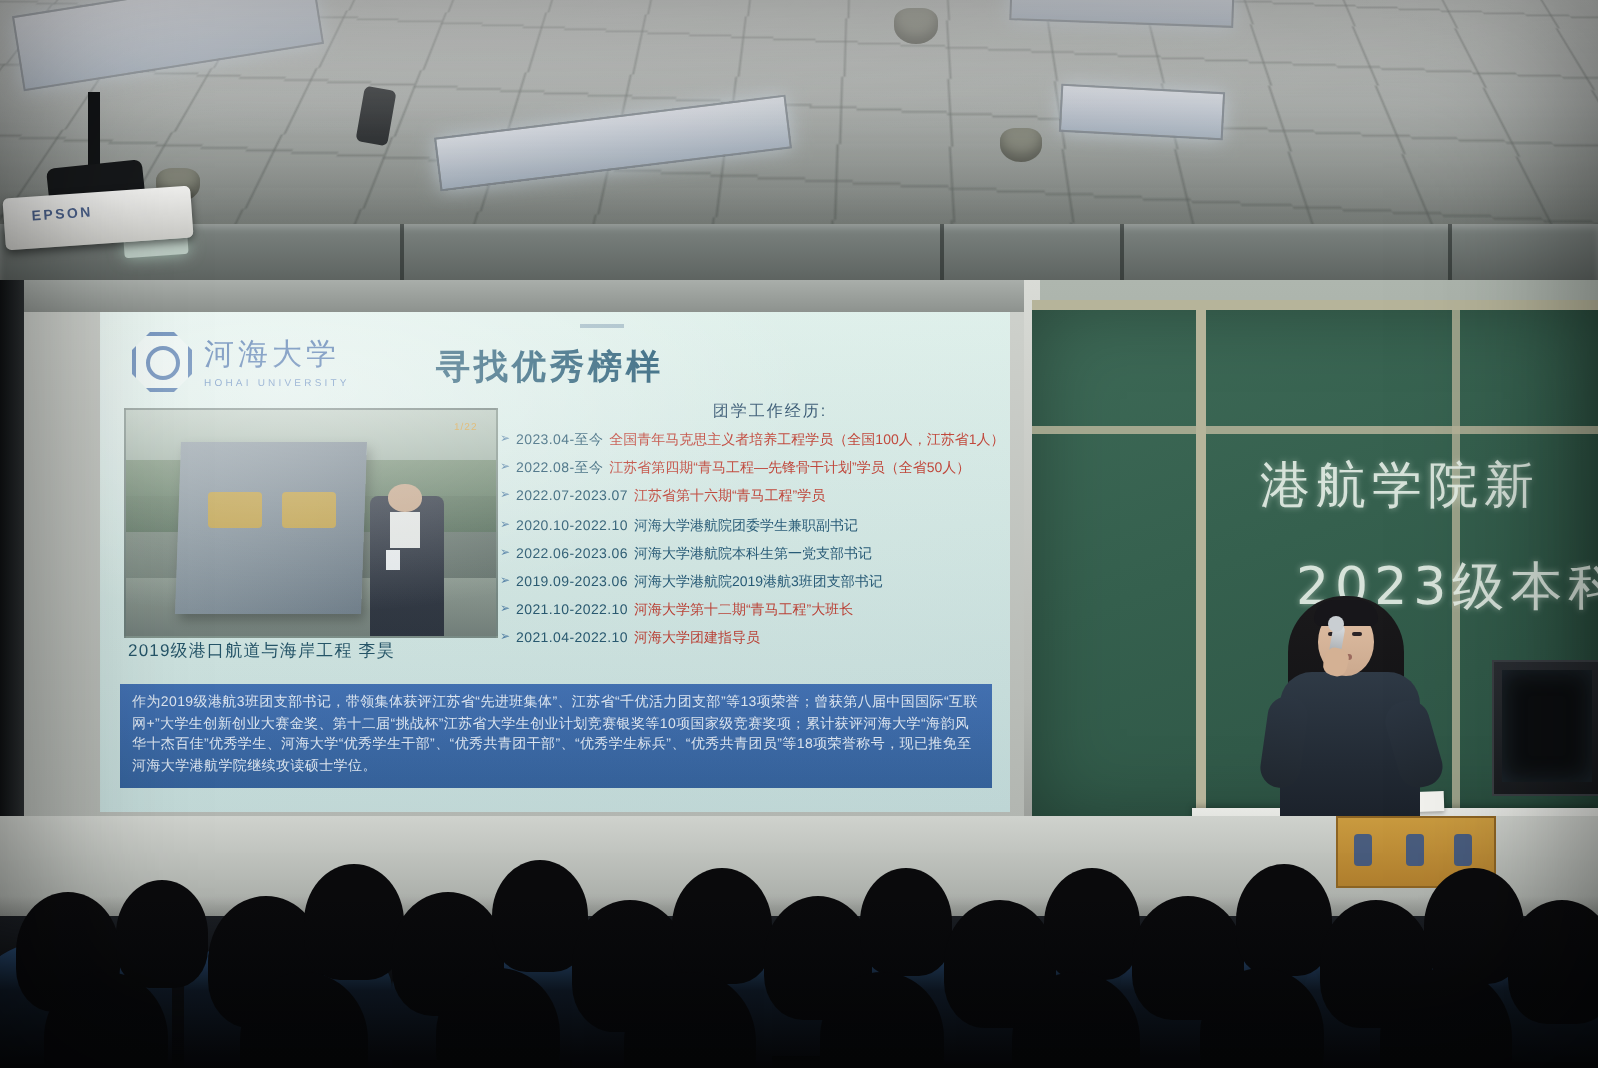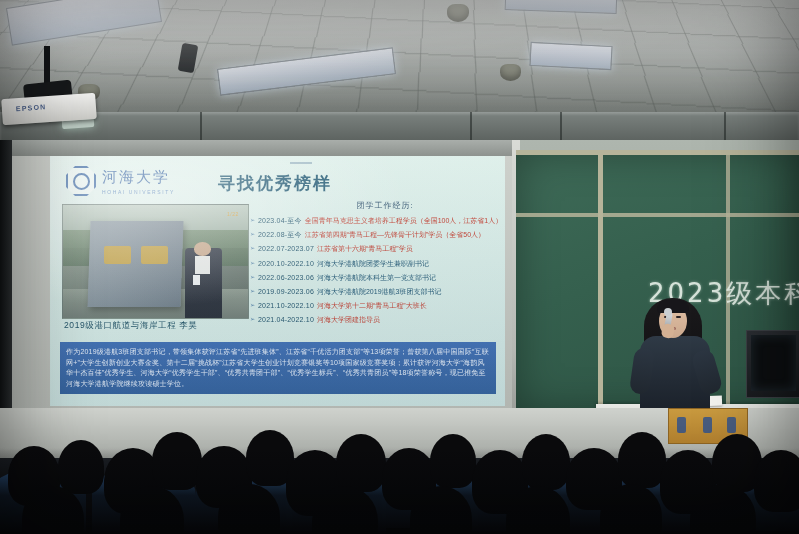--- a/index.html
+++ b/index.html
@@ -240,20 +240,21 @@
 
   <div class="wall-right"></div>
   <div class="wall-left"></div>
   <div class="wall-edge"></div>
 
   <div class="board"></div>
   <div class="board-frame board-fr-top"></div>
   <div class="board-frame board-fr-mid"></div>
   <div class="board-frame board-fr-v1"></div>
   <div class="board-frame board-fr-v2"></div>
+  <div class="chalk line1">港航学院新</div>
   <div class="chalk line2">2023级本科</div>
 
   <div class="screen-shell"></div>
   <div class="screen-top-bar"></div>
 
   <div class="slide">
 
     <div class="logo-wrap">
       <div class="logo-mark">
         <div class="logo-inner"></div>

